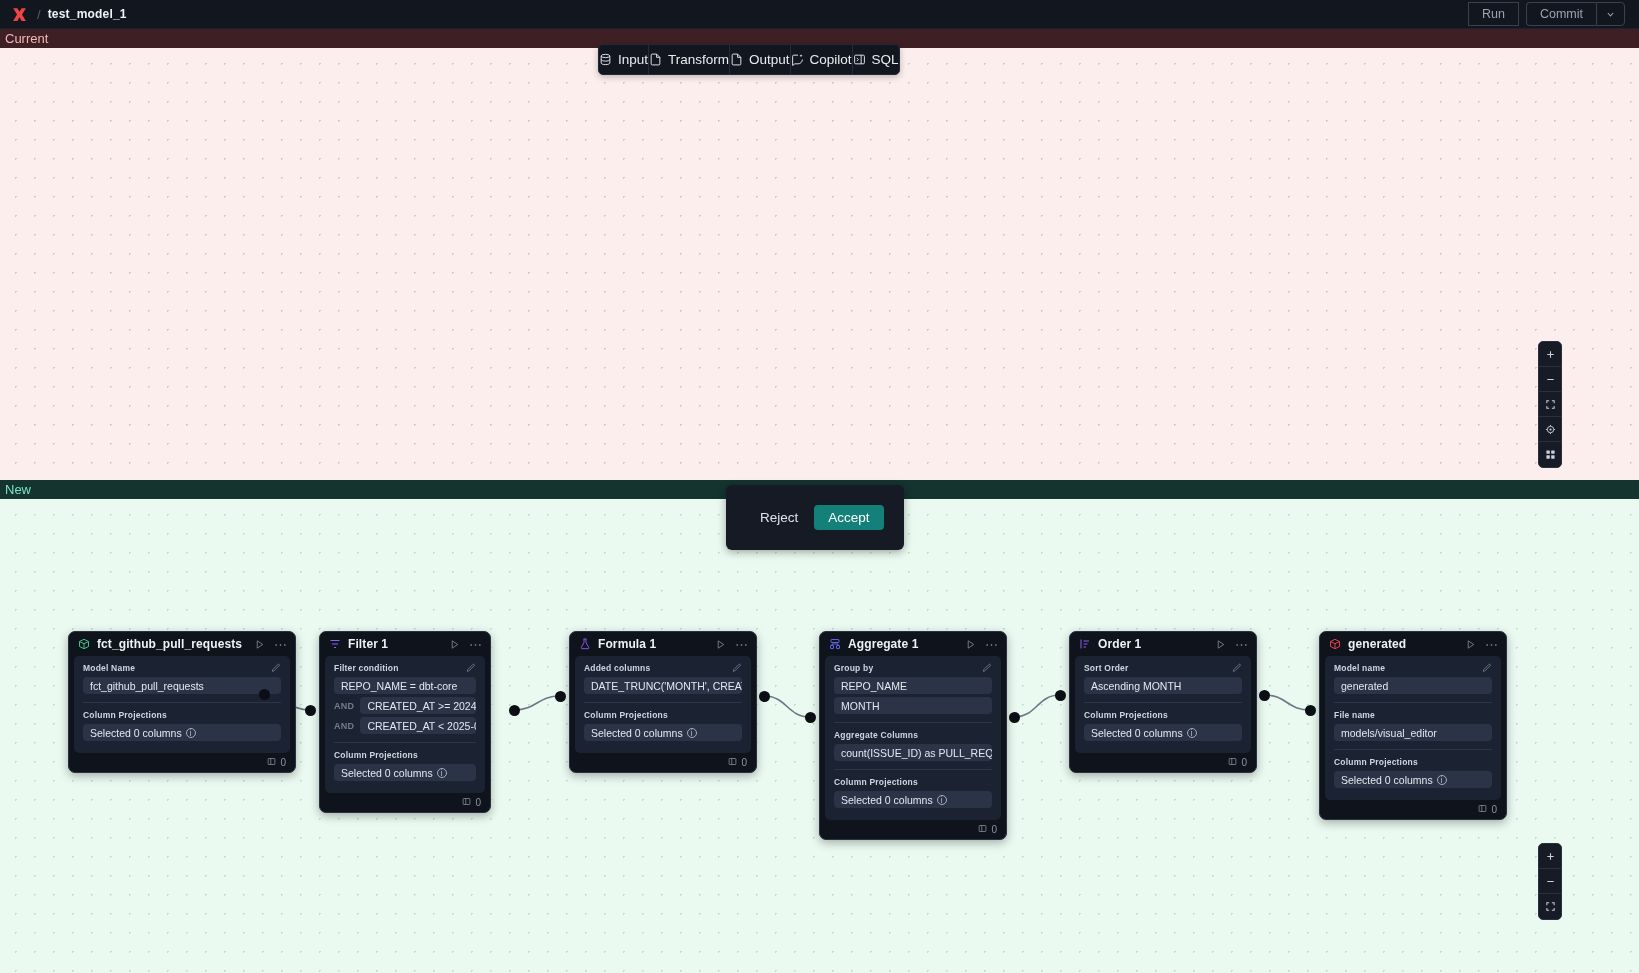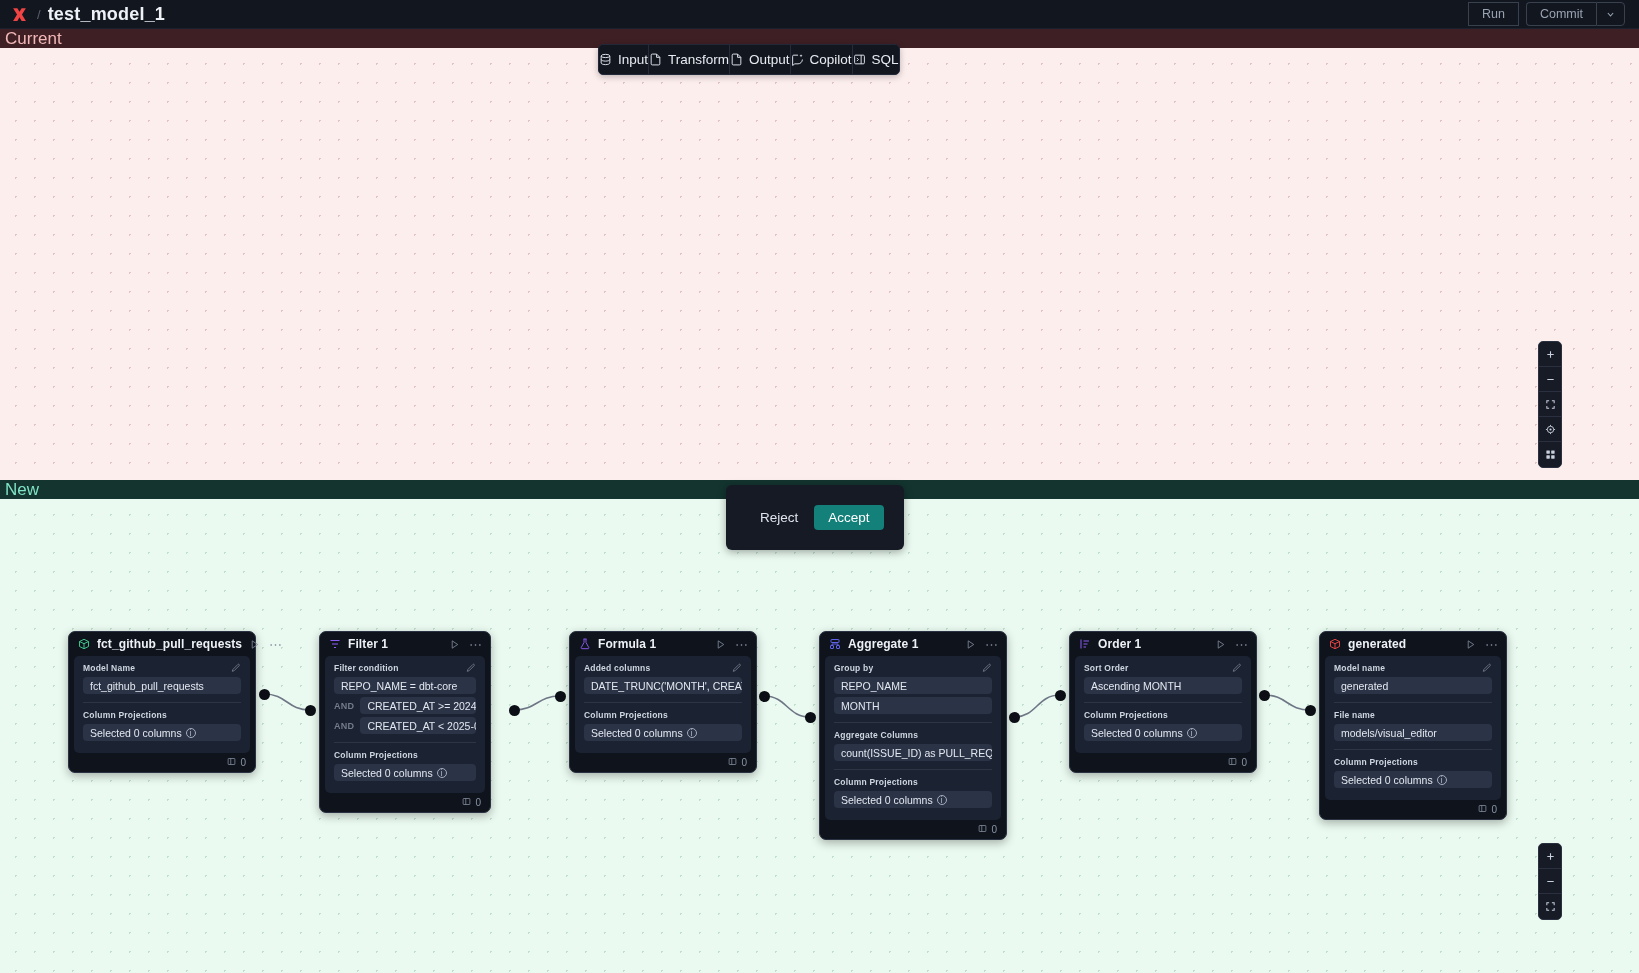--- a/index.html
+++ b/index.html
@@ -20,21 +20,21 @@
     padding: 0 8px;
     z-index: 60;
   }
   .brand-logo {
     width: 22px; height: 22px;
     display: flex; align-items: center; justify-content: center;
     color: #ef4444; font-size: 17px; font-weight: bold;
     line-height: 1;
   }
   .brand-sep { color: #59606e; font-size: 13px; margin: 0 7px; }
-  .brand-title { color: #eef1f6; font-size: 18px; font-weight: bold; letter-spacing: .2px; }
+  .brand-title { color: #eef1f6; font-size: 12px; font-weight: bold; letter-spacing: .2px; }
   .topbar-right { margin-left: auto; display: flex; align-items: center; gap: 7px; padding-right: 6px;}
   .btn-outline {
     border: 1px solid #39414f; border-radius: 0;
     color: #9aa3b2; font-size: 12.5px;
     padding: 3px 13px; background: transparent;
     line-height: 16px;
     cursor: pointer;
   }
   .commit-group { display: flex; }
   .commit-group .btn-outline:first-child {
@@ -51,21 +51,21 @@
   .pane-current {
     position: absolute; left: 0; top: 29px; width: 1639px; height: 451px;
     background: #fdeeee;
     background-image: radial-gradient(#e2c3c3 1px, transparent 1px);
     background-size: 19px 19px;
     background-position: 6px 6px;
     overflow: hidden;
   }
   .pane-label {
     position: absolute; left: 0; top: 0; width: 100%; height: 19px;
-    font-size: 17px; line-height: 19px; padding-left: 5px;
+    font-size: 13px; line-height: 19px; padding-left: 5px;
     font-weight: normal;
   }
   .pane-label.current { background: #3e1f24; color: #f2b8b8; }
   .pane-label.new     { background: #13342f; color: #7fe3c4; }
 
   
   .pane-new {
     position: absolute; left: 0; top: 480px; width: 1639px; height: 493px;
     background: #eafaf0;
     background-image: radial-gradient(#bfe0cc 1px, transparent 1px);
@@ -239,21 +239,21 @@
     <g id="edge-paths" fill="none" stroke="#6e7686" stroke-width="1.6">
         <path d="M264 214 C 287 214, 287 230, 310 230"></path>
         <path d="M514 230 C 537 230, 537 216, 560 216"></path>
         <path d="M764 216 C 787 216, 787 237, 810 237"></path>
         <path d="M1014 237 C 1037 237, 1037 215, 1060 215"></path>
         <path d="M1264 215 C 1287 215, 1287 230, 1310 230"></path>
       </g>
   </svg>
 
   <div id="nodes-layer">
-      <div class="node" style="left: 68px; top: 151px; width: 188px;">
+      <div class="node" style="left: 68px; top: 151px; width: 228px;">
         <div class="node-header">
           <span class="node-hdr-icon">
             <svg width="12" height="12" viewBox="0 0 24 24" fill="none" stroke="#3ecf8e" stroke-width="1.9">
         <path d="M12 2.6 21 7v10l-9 4.4L3 17V7z"></path>
               <path d="M3 7l9 4.4L21 7"></path>
               <path d="M12 11.4V21.4"></path>
             </svg>
           </span>
           <span class="node-title">fct_github_pull_requests</span>
           <span class="node-run">

